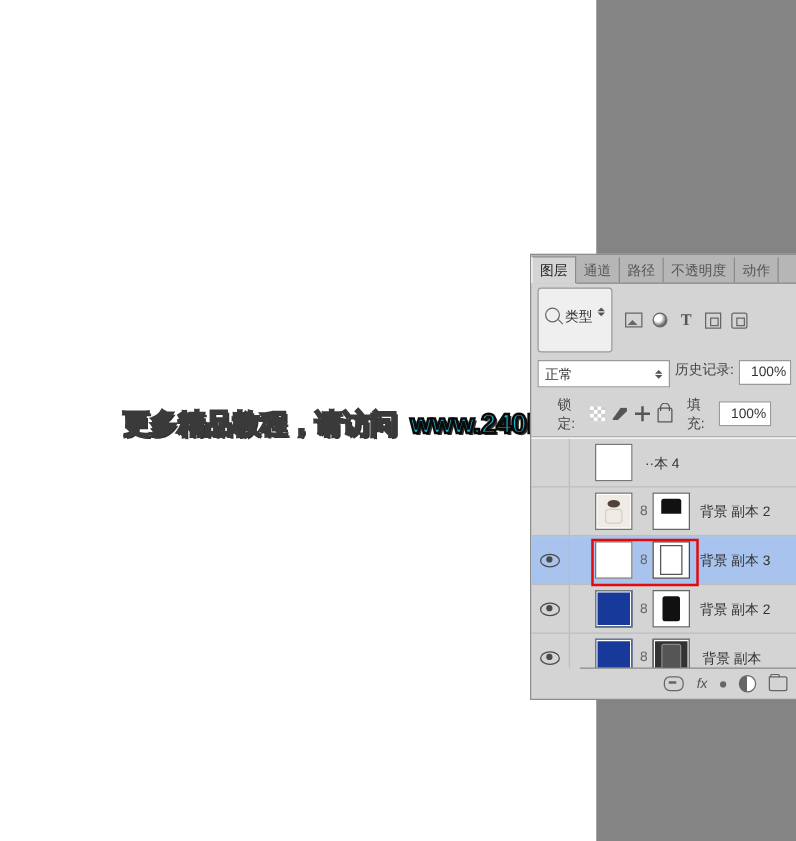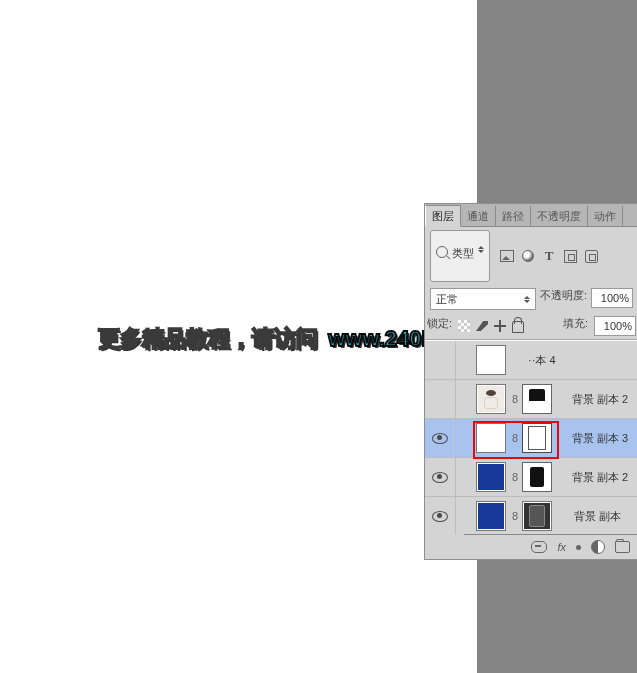--- a/index.html
+++ b/index.html
@@ -32,21 +32,21 @@
   
   .blend{display:flex;align-items:flex-start;padding:3px 5px;gap:4px;}
   .blend-select{flex:1;height:20px;border:1px solid #9a9a9a;background:#fff;padding:0 5px;font-size:11px;display:flex;align-items:center;justify-content:space-between;}
   .blend-select .arrows{display:flex;flex-direction:column;gap:1px;}
   .blend-select .arrows span{width:0;height:0;border-left:3px solid transparent;border-right:3px solid transparent;}
   .blend-select .arrows .up{border-bottom:3px solid #555;}
   .blend-select .arrows .dn{border-top:3px solid #555;}
   .label{font-size:11px;color:#444;}
   .valbox{height:18px;min-width:34px;border:1px solid #9a9a9a;background:#fff;font-size:11px;padding:0 3px;display:flex;align-items:center;justify-content:flex-end;}
   
-  .lockrow{display:flex;padding:3px 2px;gap:6px;border-bottom:1px solid #a7a7a7;}
+  .lockrow{display:flex;align-items:center;padding:3px 21px;gap:6px;border-bottom:1px solid #a7a7a7;}
   .lockicons{display:flex;gap:6px;align-items:center;}
   .checker{width:12px;height:12px;background:repeating-conic-gradient(#ccc 0 25%,#fff 0 50%) 0 0/6px 6px;}
   .brush{width:12px;height:10px;background:#555;clip-path:polygon(0 100%,60% 0,100% 0,100% 30%,40% 100%);}
   .move{width:12px;height:12px;position:relative;}
   .move:before,.move:after{content:"";position:absolute;background:#555;}
   .move:before{left:5px;top:0;width:2px;height:12px;}
   .move:after{top:5px;left:0;height:2px;width:12px;}
   .lock{width:10px;height:10px;border:1px solid #555;border-radius:2px 2px 0 0;position:relative;margin-top:2px;}
   .lock:before{content:"";position:absolute;top:-5px;left:1px;width:6px;height:6px;border:1px solid #555;border-bottom:none;border-radius:4px 4px 0 0;}
   
@@ -64,21 +64,21 @@
   .thumb.phone:after{content:"";width:14px;height:20px;background:#555;border:1px solid #888;border-radius:2px;}
   .thumb.plush{background:#efece6;display:flex;flex-direction:column;align-items:center;justify-content:center;gap:1px;}
   .thumb.plush:before{content:"";width:10px;height:6px;background:#52433a;border-radius:50%;}
   .thumb.plush:after{content:"";width:12px;height:10px;background:#efece6;border:1px solid #d7d0c3;border-radius:3px;}
   .link{width:14px;height:28px;display:flex;align-items:center;justify-content:center;font-size:11px;color:#666;}
   .mask{width:28px;height:28px;border:1px solid #666;background:#fff;display:flex;align-items:center;justify-content:center;position:relative;}
   .mask.vector{border:1px solid #4a4a4a;}
   .mask.vector:after{content:"";width:16px;height:22px;border:1px solid #555;background:#fff;}
   .mask.hat:after{content:"";width:16px;height:12px;background:#111;border-radius:2px 2px 0 0;position:absolute;top:4px;}
   .mask.phone:after{content:"";width:14px;height:20px;background:#111;border-radius:2px;}
-  .lname{margin-left:20px;font-size:11px;color:#333;white-space:nowrap;}
+  .lname{margin-left:8px;font-size:11px;color:#333;white-space:nowrap;}
   .layer.selected{background:#a7c3ee;}
   
   .redbox{position:absolute;border:2px solid #e40a0a;pointer-events:none;}
   
   .panel-foot{height:24px;border-top:1px solid #8a8a8a;display:flex;align-items:center;justify-content:flex-end;gap:10px;padding:0 8px;color:#555;font-size:11px;margin-left:39px;}
   .linkicon{width:14px;height:10px;border:1px solid #666;border-radius:5px;position:relative;}
   .linkicon:after{content:"";position:absolute;left:3px;top:3px;width:6px;height:2px;background:#666;}
   .fxlabel{font-style:italic;font-size:11px;}
   .dot{width:5px;height:5px;background:#666;border-radius:50%;}
   .maskbtn{width:12px;height:12px;border:1px solid #666;border-radius:50%;background:linear-gradient(90deg,#666 50%,#fff 50%);}
@@ -137,21 +137,21 @@
     </div>
 
     <div class="blend">
       <div class="blend-select">
         <span>正常</span>
         <span class="arrows">
             <span class="up"></span>
             <span class="dn"></span>
           </span>
       </div>
-      <span class="label">不透明度:</span>
+      <span class="label">历史记录:</span>
       <span class="valbox">100%</span>
     </div>
 
     <div class="lockrow">
       <span class="label">锁定:</span>
       <div class="lockicons">
         <span class="checker"></span>
         <span class="brush"></span>
         <span class="move"></span>
         <span class="lock"></span>

